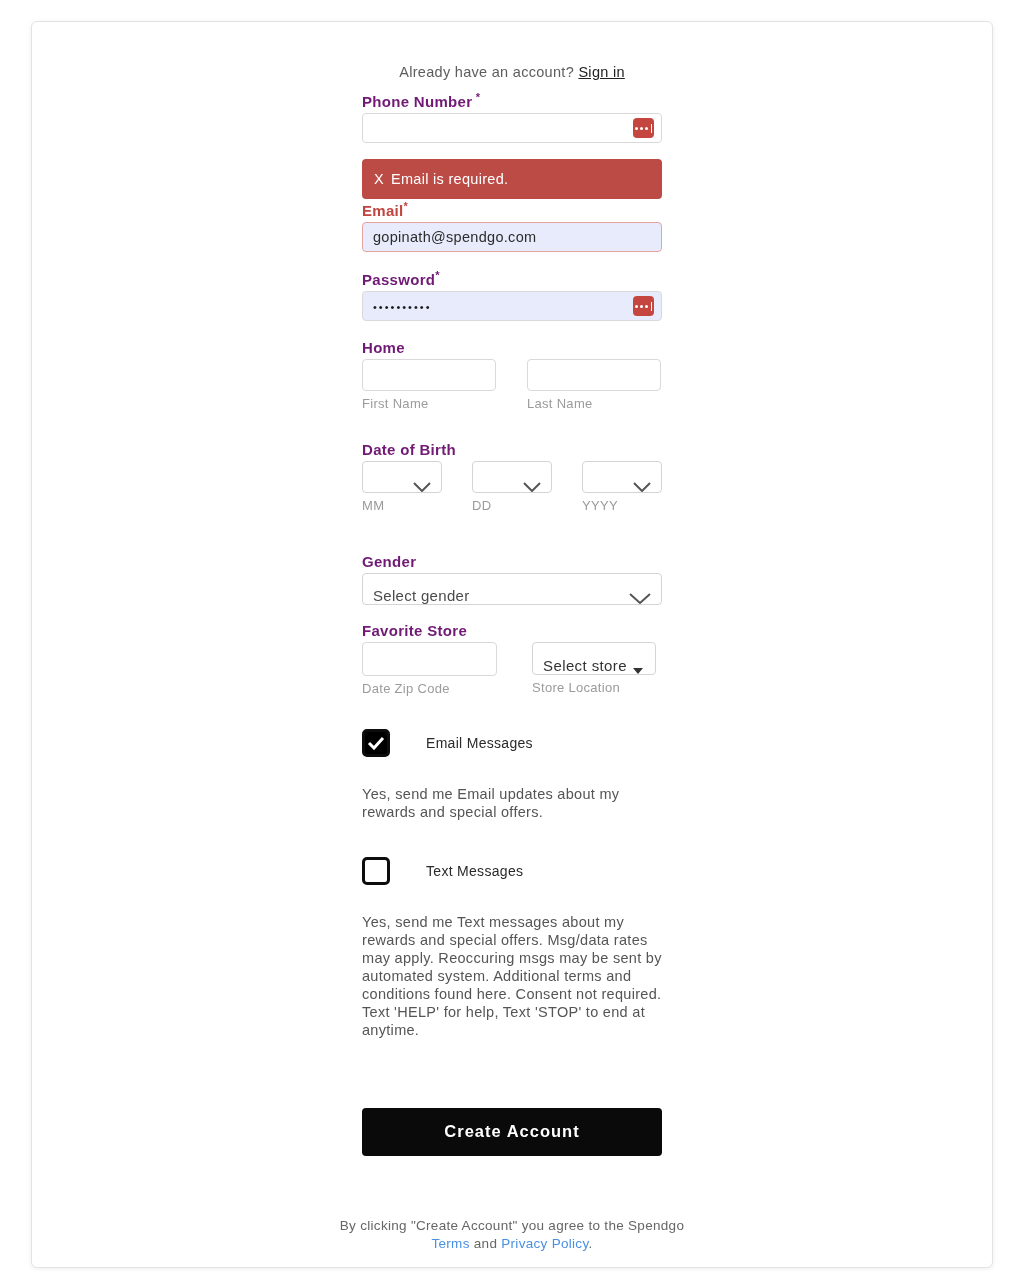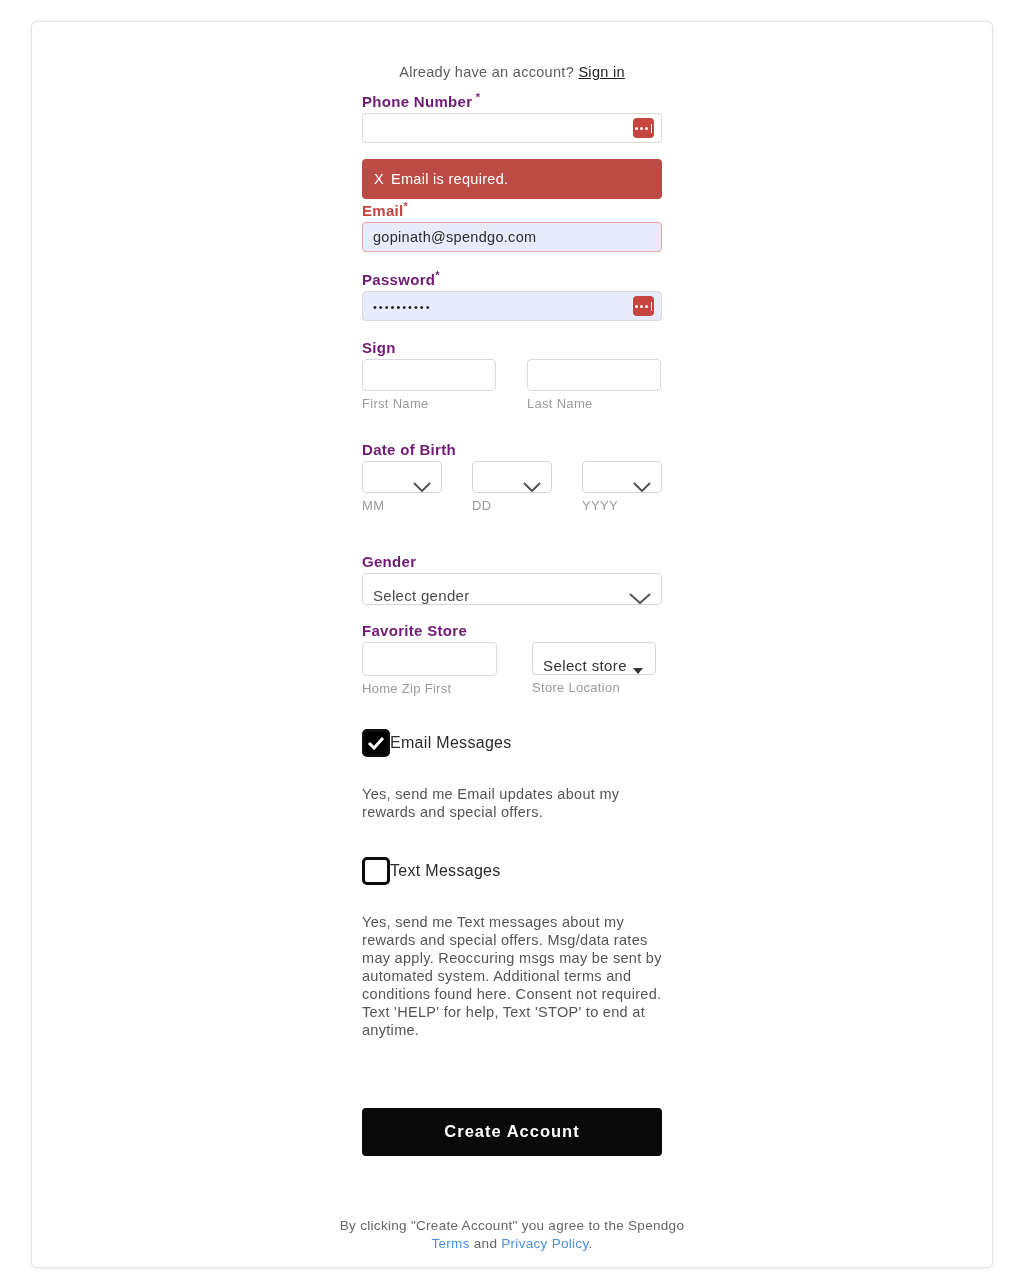--- a/index.html
+++ b/index.html
@@ -63,21 +63,21 @@
   .caret { display:inline-block; width:0; height:0; border-left:5px solid transparent;
     border-right:5px solid transparent; border-top:6px solid #333; margin-left:6px; flex:0 0 auto; }
 
   .checkbox-row { display:flex; align-items:center; }
   .checkbox {
     width:28px; height:28px; border:3px solid #0d0d0d; border-radius:5px;
     background:#fff; cursor:pointer; display:flex; align-items:center; justify-content:center;
   }
   .checkbox.checked { background:#000; }
   .checkbox:not(.checked) svg { display:none; }
-  .checkbox-label { font-size:16px; color:#2a2a2a; letter-spacing:0.3px; }
+  .checkbox-label { margin-left:36px; font-size:14px; color:#2a2a2a; letter-spacing:0.3px; }
 
   .consent-text { font-size:14.5px; color:#555; letter-spacing:0.3px; line-height:1.24; }
 
   .create-btn {
     display:block; width:300px; height:48px; background:#0a0a0a; color:#fff;
     border:none; border-radius:4px; font-family:"Liberation Sans", sans-serif;
     font-size:16.5px; font-weight:700; letter-spacing:1px; cursor:pointer; margin-top:68px;
   }
 
   .footer { margin-top:61px; text-align:center; font-size:13.5px; color:#666; letter-spacing:0.3px; line-height:1.35; width:400px; position:relative; left:-50px; }
@@ -137,21 +137,21 @@
     <div class="input-wrap mt-pass">
       <div class="text-input autofill password-value">••••••••••</div>
       <span class="lp-icon">
         <span class="lp-dot"></span>
           <span class="lp-dot"></span>
           <span class="lp-dot"></span>
           <span class="lp-bar"></span>
       </span>
     </div>
 
-    <div class="field-label">Sign</div>
+    <div class="field-label">Home</div>
     <div class="row">
       <div class="name-col">
         <input class="text-input" style="height: 32px;" type="text" value="">
         <div class="helper">First Name</div>
       </div>
       <div class="name-gap"></div>
       <div class="name-col">
         <input class="text-input" style="height: 32px;" type="text" value="">
         <div class="helper">Last Name</div>
       </div>
@@ -195,21 +195,21 @@
       <span>Select gender</span>
       <svg class="chev" width="22" height="11" viewBox="0 0 22 11">
           <polyline points="1,1 11,10 21,1" fill="none" stroke="#555" stroke-width="2"></polyline>
         </svg>
     </div>
 
     <div class="field-label" style="margin-top:17px;">Favorite Store</div>
     <div class="row">
       <div class="fav-zip-col">
         <input class="text-input" style="height: 34px;" type="text" value="">
-        <div class="helper">Home Zip First</div>
+        <div class="helper">Date Zip Code</div>
       </div>
       <div class="fav-gap"></div>
       <div class="fav-store-col">
         <div class="dropdown-btn">
           <span style="overflow:hidden;">Select store</span>
           <span class="caret"></span>
         </div>
         <div class="helper">Store Location</div>
       </div>
     </div>

